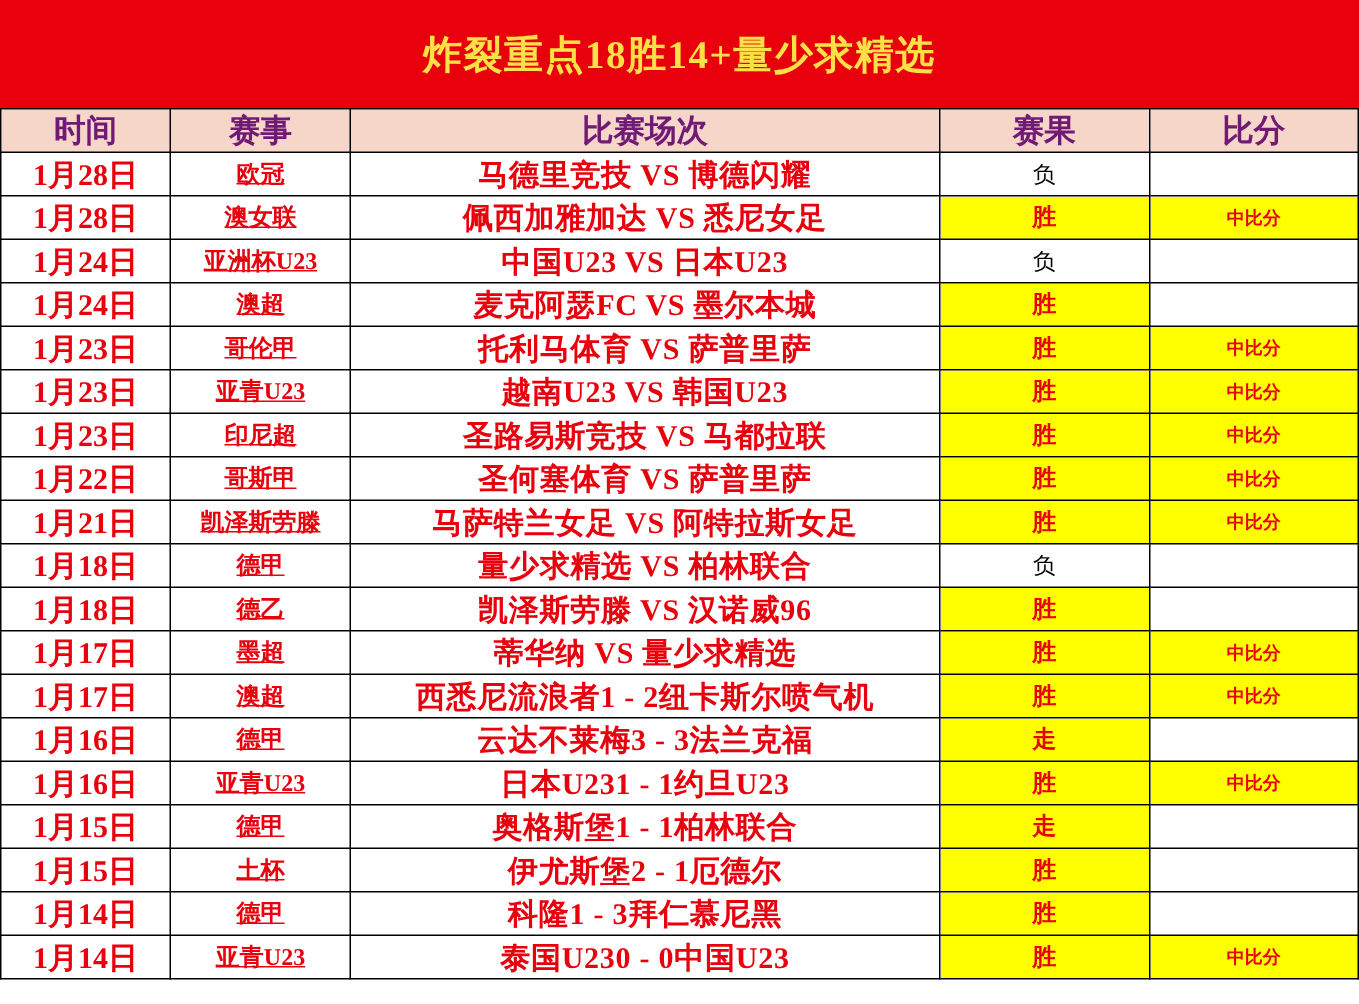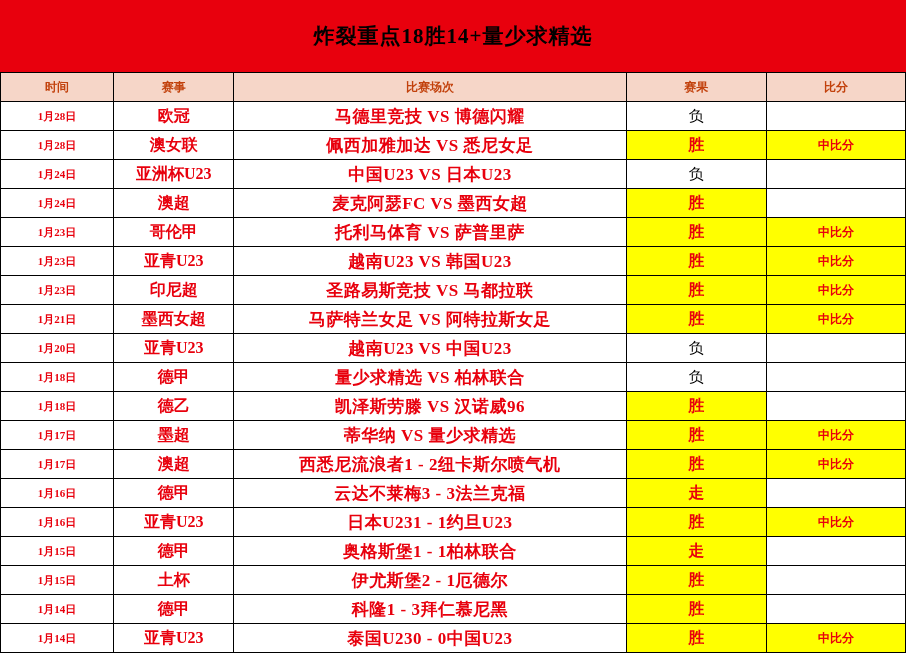--- a/index.html
+++ b/index.html
@@ -21,22 +21,22 @@
     box-sizing: border-box;
   }
   .title-bar {
     height: 72px;
     background: #e8000d;
     display: flex;
     align-items: center;
     justify-content: center;
   }
   .title-text {
-    color: #000000;
-    font-size: 21px;
+    color: #fde047;
+    font-size: 26px;
     font-weight: bold;
     letter-spacing: 1px;
     white-space: nowrap;
     font-family: "Liberation Serif", "DejaVu Serif", serif;
   }
   table.match-table {
     border-collapse: collapse;
     width: 906px;
     table-layout: fixed;
   }
@@ -45,41 +45,41 @@
     border: 1px solid #000000;
     height: 28px;
     text-align: center;
     vertical-align: middle;
     padding: 0;
     overflow: hidden;
     white-space: nowrap;
   }
   thead th {
     background: #f6d6c8;
-    color: #c2410c;
-    font-size: 12px;
+    color: #701a75;
+    font-size: 21px;
     font-weight: bold;
     height: 32px;
     font-family: "Liberation Serif", "DejaVu Serif", serif;
   }
   .col-time   { width: 113px; }
   .col-league { width: 120px; }
   .col-match  { width: 392px; }
   .col-result { width: 140px; }
   .col-score  { width: 139px; }
 
   tbody td {
     color: #e8000d;
     font-size: 16px;
     font-weight: bold;
     font-family: "Liberation Serif", "DejaVu Serif", serif;
   }
-  td.cell-time   { font-size: 11px; }
-  td.cell-league { font-size: 16px; }
-  td.cell-match  { font-size: 17px; letter-spacing: 0.5px; }
+  td.cell-time   { font-size: 20px; }
+  td.cell-league { font-size: 16px; text-decoration: underline; }
+  td.cell-match  { font-size: 20px; letter-spacing: 0.5px; }
   td.cell-result { font-size: 16px; }
   td.cell-score  { font-size: 12px; }
 
   td.hl { background: #ffff00; }
   td.plain { background: #ffffff; }
   td.cell-result.loss { color: #000000; font-weight: normal; font-size: 15px; }
 </style>
 </head>
 <body>
 
@@ -124,21 +124,21 @@
         <tr>
           <td class="cell-time plain">1月24日</td>
           <td class="cell-league plain">亚洲杯U23</td>
           <td class="cell-match plain">中国U23  VS  日本U23</td>
           <td class="cell-result plain loss">负</td>
           <td class="cell-score plain"></td>
         </tr>
         <tr>
           <td class="cell-time plain">1月24日</td>
           <td class="cell-league plain">澳超</td>
-          <td class="cell-match plain">麦克阿瑟FC  VS  墨西女超</td>
+          <td class="cell-match plain">麦克阿瑟FC  VS  墨尔本城</td>
           <td class="cell-result hl">胜</td>
           <td class="cell-score plain"></td>
         </tr>
         <tr>
           <td class="cell-time plain">1月23日</td>
           <td class="cell-league plain">哥伦甲</td>
           <td class="cell-match plain">托利马体育  VS  萨普里萨</td>
           <td class="cell-result hl">胜</td>
           <td class="cell-score hl">中比分</td>
         </tr>
@@ -150,32 +150,32 @@
           <td class="cell-score hl">中比分</td>
         </tr>
         <tr>
           <td class="cell-time plain">1月23日</td>
           <td class="cell-league plain">印尼超</td>
           <td class="cell-match plain">圣路易斯竞技  VS  马都拉联</td>
           <td class="cell-result hl">胜</td>
           <td class="cell-score hl">中比分</td>
         </tr>
         <tr>
+          <td class="cell-time plain">1月22日</td>
+          <td class="cell-league plain">哥斯甲</td>
+          <td class="cell-match plain">圣何塞体育  VS  萨普里萨</td>
+          <td class="cell-result hl">胜</td>
+          <td class="cell-score hl">中比分</td>
+        </tr>
+        <tr>
           <td class="cell-time plain">1月21日</td>
-          <td class="cell-league plain">墨西女超</td>
+          <td class="cell-league plain">凯泽斯劳滕</td>
           <td class="cell-match plain">马萨特兰女足  VS  阿特拉斯女足</td>
           <td class="cell-result hl">胜</td>
           <td class="cell-score hl">中比分</td>
-        </tr>
-        <tr>
-          <td class="cell-time plain">1月20日</td>
-          <td class="cell-league plain">亚青U23</td>
-          <td class="cell-match plain">越南U23  VS  中国U23</td>
-          <td class="cell-result plain loss">负</td>
-          <td class="cell-score plain"></td>
         </tr>
         <tr>
           <td class="cell-time plain">1月18日</td>
           <td class="cell-league plain">德甲</td>
           <td class="cell-match plain">量少求精选  VS  柏林联合</td>
           <td class="cell-result plain loss">负</td>
           <td class="cell-score plain"></td>
         </tr>
         <tr>
           <td class="cell-time plain">1月18日</td>

